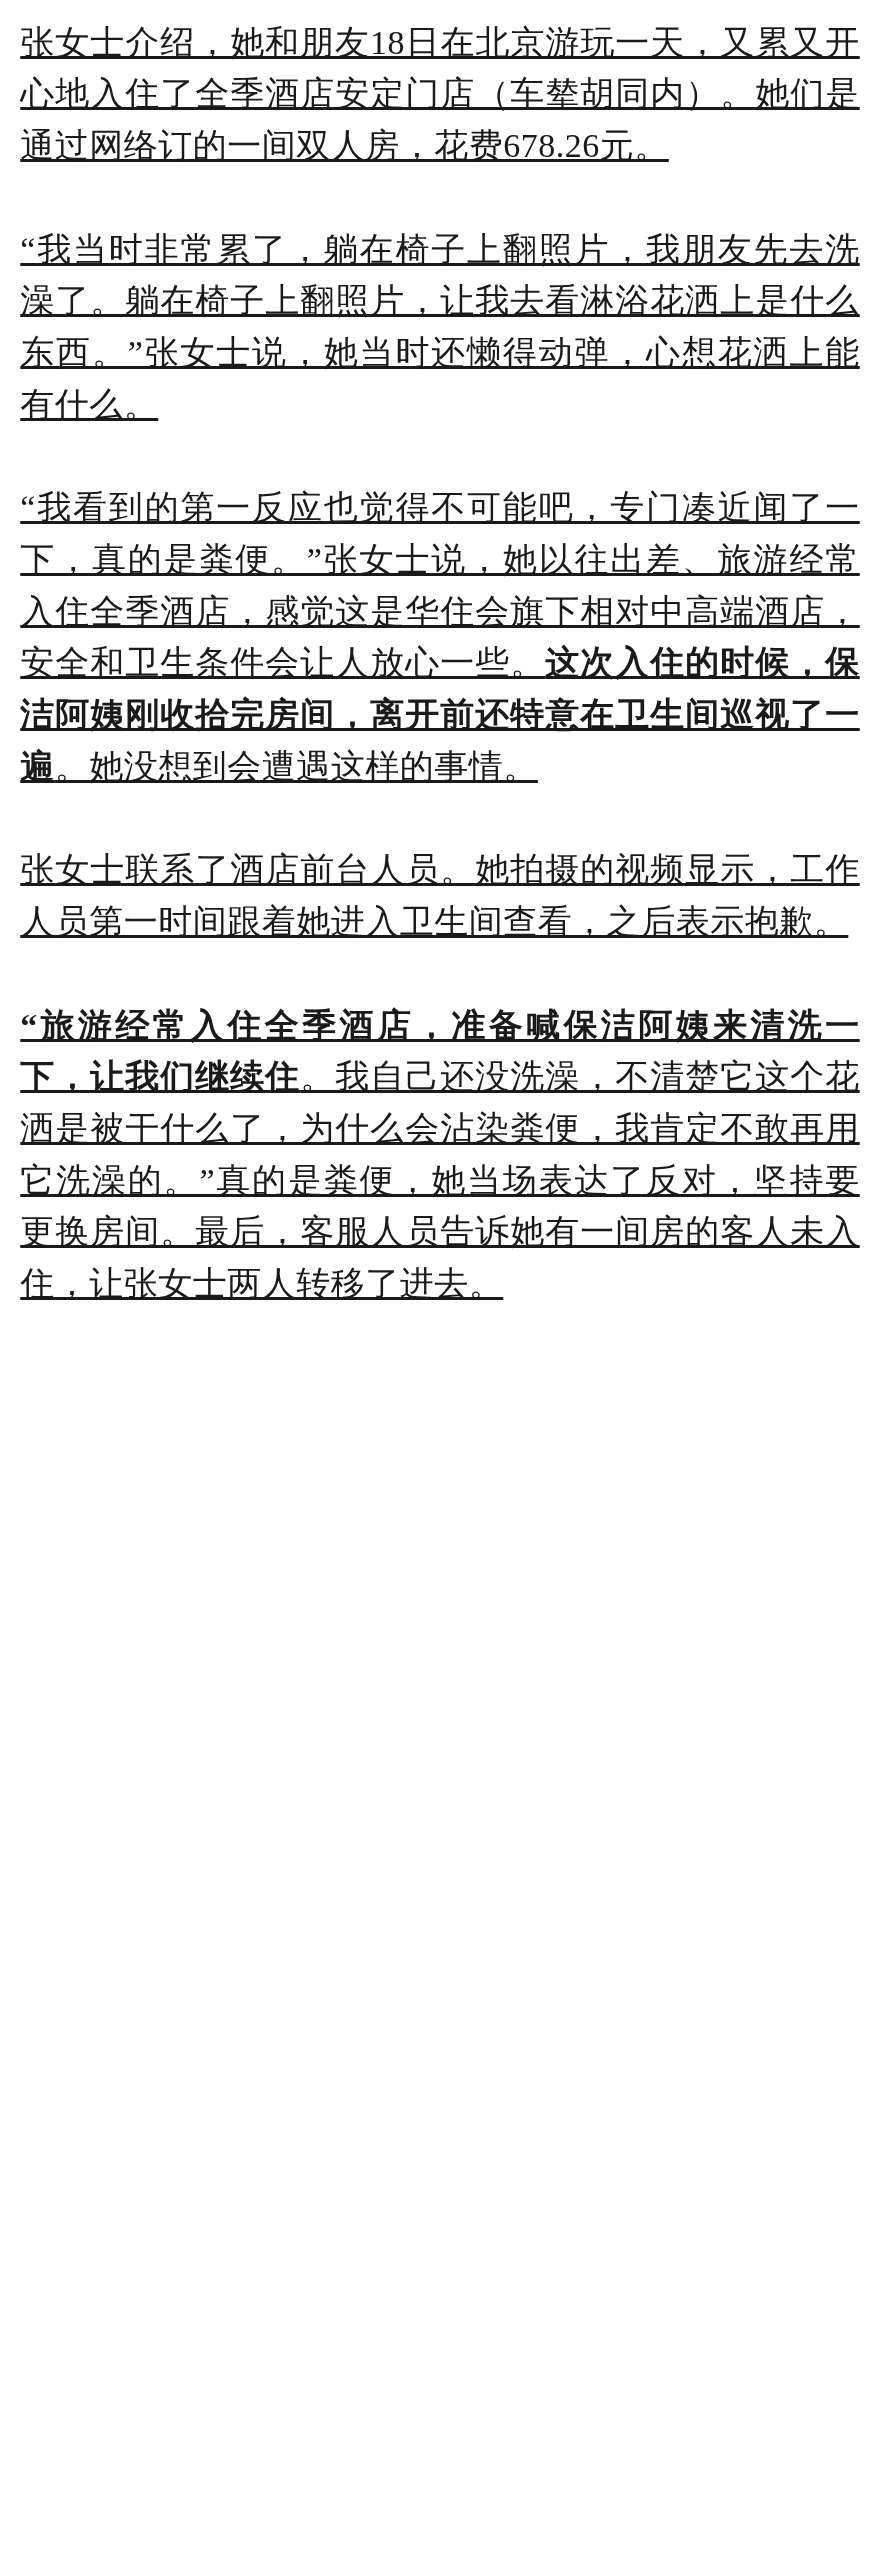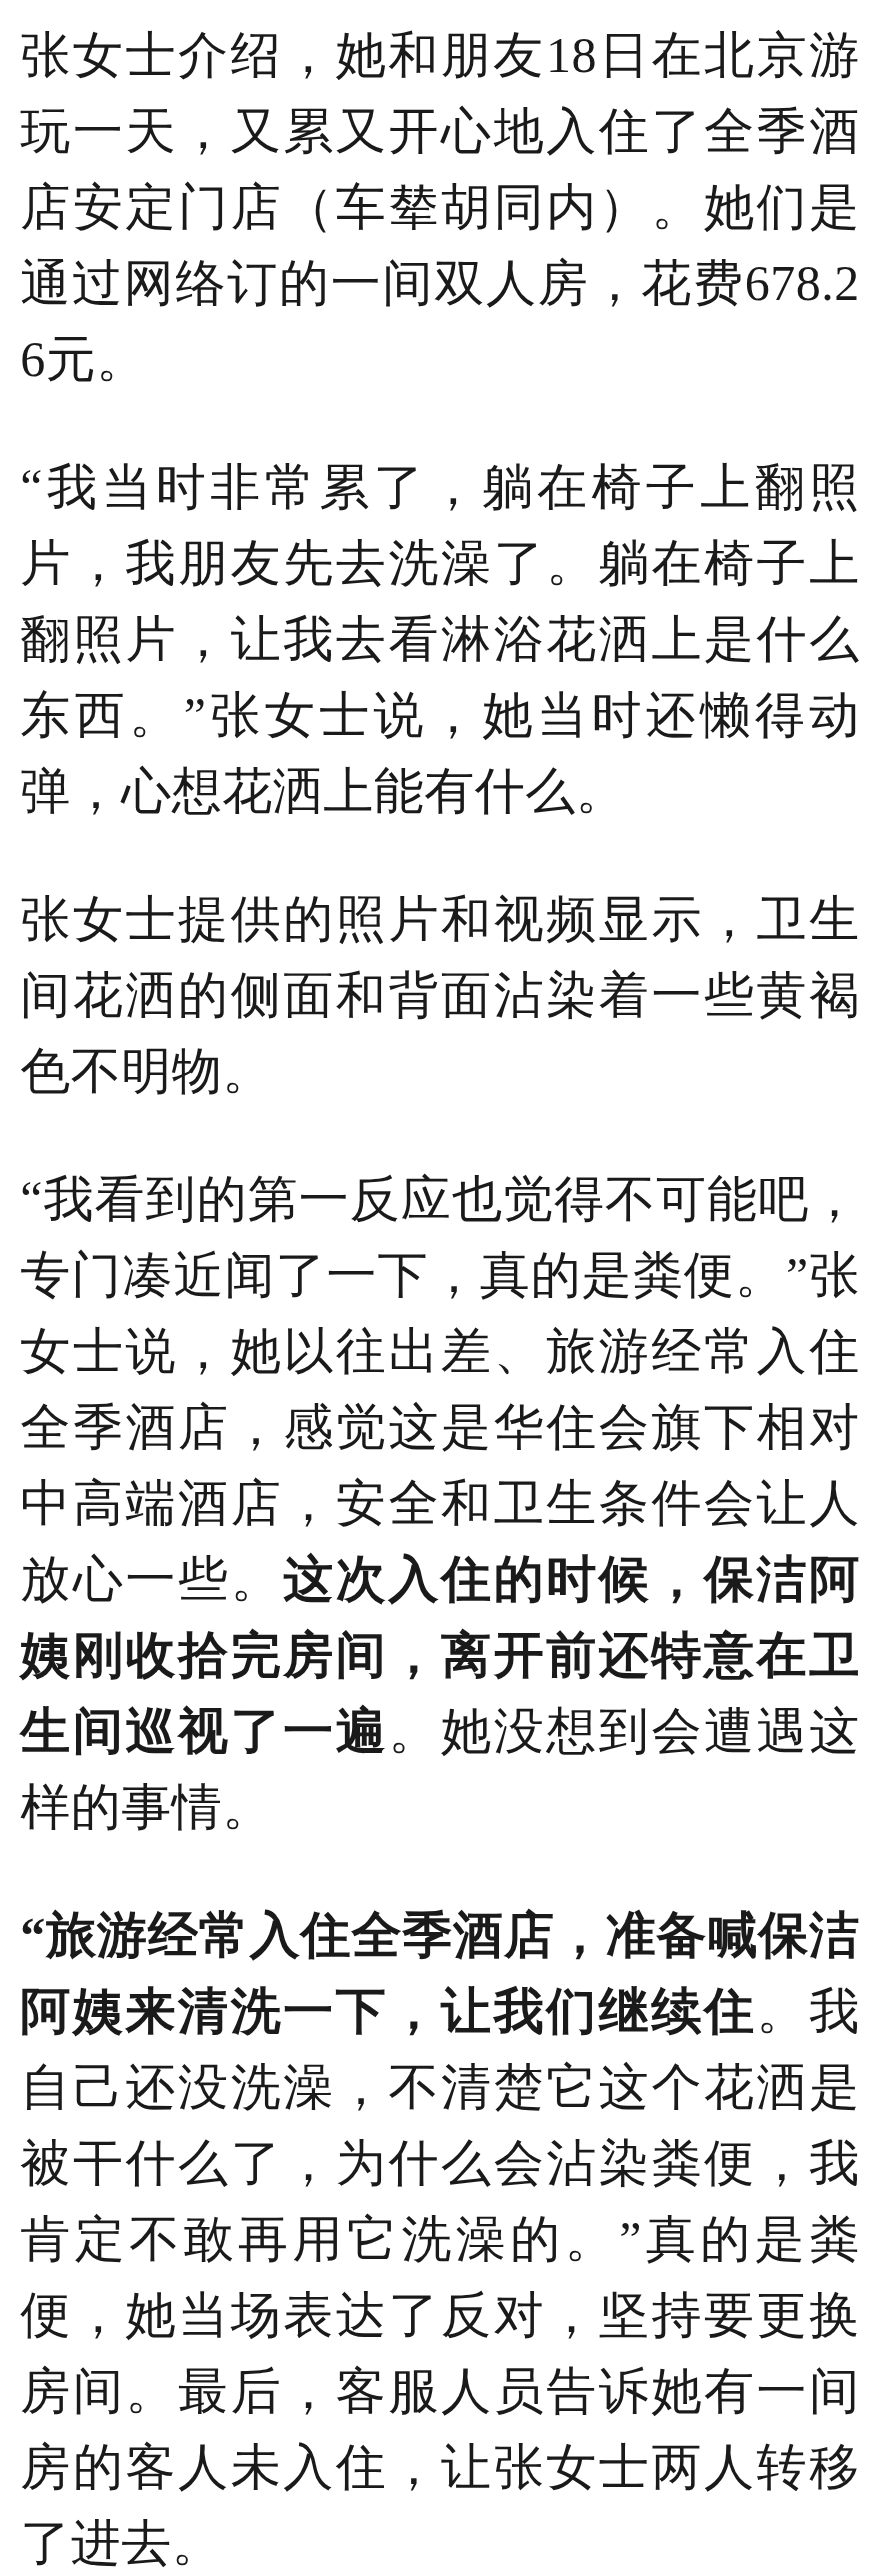--- a/index.html
+++ b/index.html
@@ -11,39 +11,40 @@
     width: 880px;
     font-family: "Liberation Serif", "DejaVu Serif", serif;
     color: #1a1a1a;
   }
   .article {
     width: 880px;
     box-sizing: border-box;
     padding: 16.6px 20.3px 28px 20.3px;
   }
   .para {
-    font-size: 50px;
+    font-size: 34px;
     line-height: 1.52;
     letter-spacing: 0.5px;
     margin: 0 0 52px 0;
     text-align: justify;
     text-justify: inter-ideograph;
     word-break: break-all;
+    text-decoration: underline;
   }
   .para:last-child {
     margin-bottom: 0;
   }
   .para b {
     font-weight: 700;
     margin-top: 32px;
   }
 </style>
 </head>
 <body>
 
 <div class="article" id="article-root">
     <p class="para"><span>张女士介绍，她和朋友18日在北京游玩一天，又累又开心地入住了全季酒店安定门店（车辇胡同内）。她们是通过网络订的一间双人房，花费678.26元。</span></p>
     <p class="para"><span>“我当时非常累了，躺在椅子上翻照片，我朋友先去洗澡了。躺在椅子上翻照片，让我去看淋浴花洒上是什么东西。”张女士说，她当时还懒得动弹，心想花洒上能有什么。</span></p>
-    <p class="para"><span>张女士提供的照片和视频显示，卫生间花洒的侧面和背面沾染着一些黄褐色不明物。</span></p>
     <p class="para"><span>“我看到的第一反应也觉得不可能吧，专门凑近闻了一下，真的是粪便。”张女士说，她以往出差、旅游经常入住全季酒店，感觉这是华住会旗下相对中高端酒店，安全和卫生条件会让人放心一些。</span><b>这次入住的时候，保洁阿姨刚收拾完房间，离开前还特意在卫生间巡视了一遍</b><span>。她没想到会遭遇这样的事情。</span></p>
+    <p class="para"><span>张女士联系了酒店前台人员。她拍摄的视频显示，工作人员第一时间跟着她进入卫生间查看，之后表示抱歉。</span></p>
     <p class="para"><b>“旅游经常入住全季酒店，准备喊保洁阿姨来清洗一下，让我们继续住</b><span>。我自己还没洗澡，不清楚它这个花洒是被干什么了，为什么会沾染粪便，我肯定不敢再用它洗澡的。”真的是粪便，她当场表达了反对，坚持要更换房间。最后，客服人员告诉她有一间房的客人未入住，让张女士两人转移了进去。</span></p>
   </div>
 
 
 </body></html>

